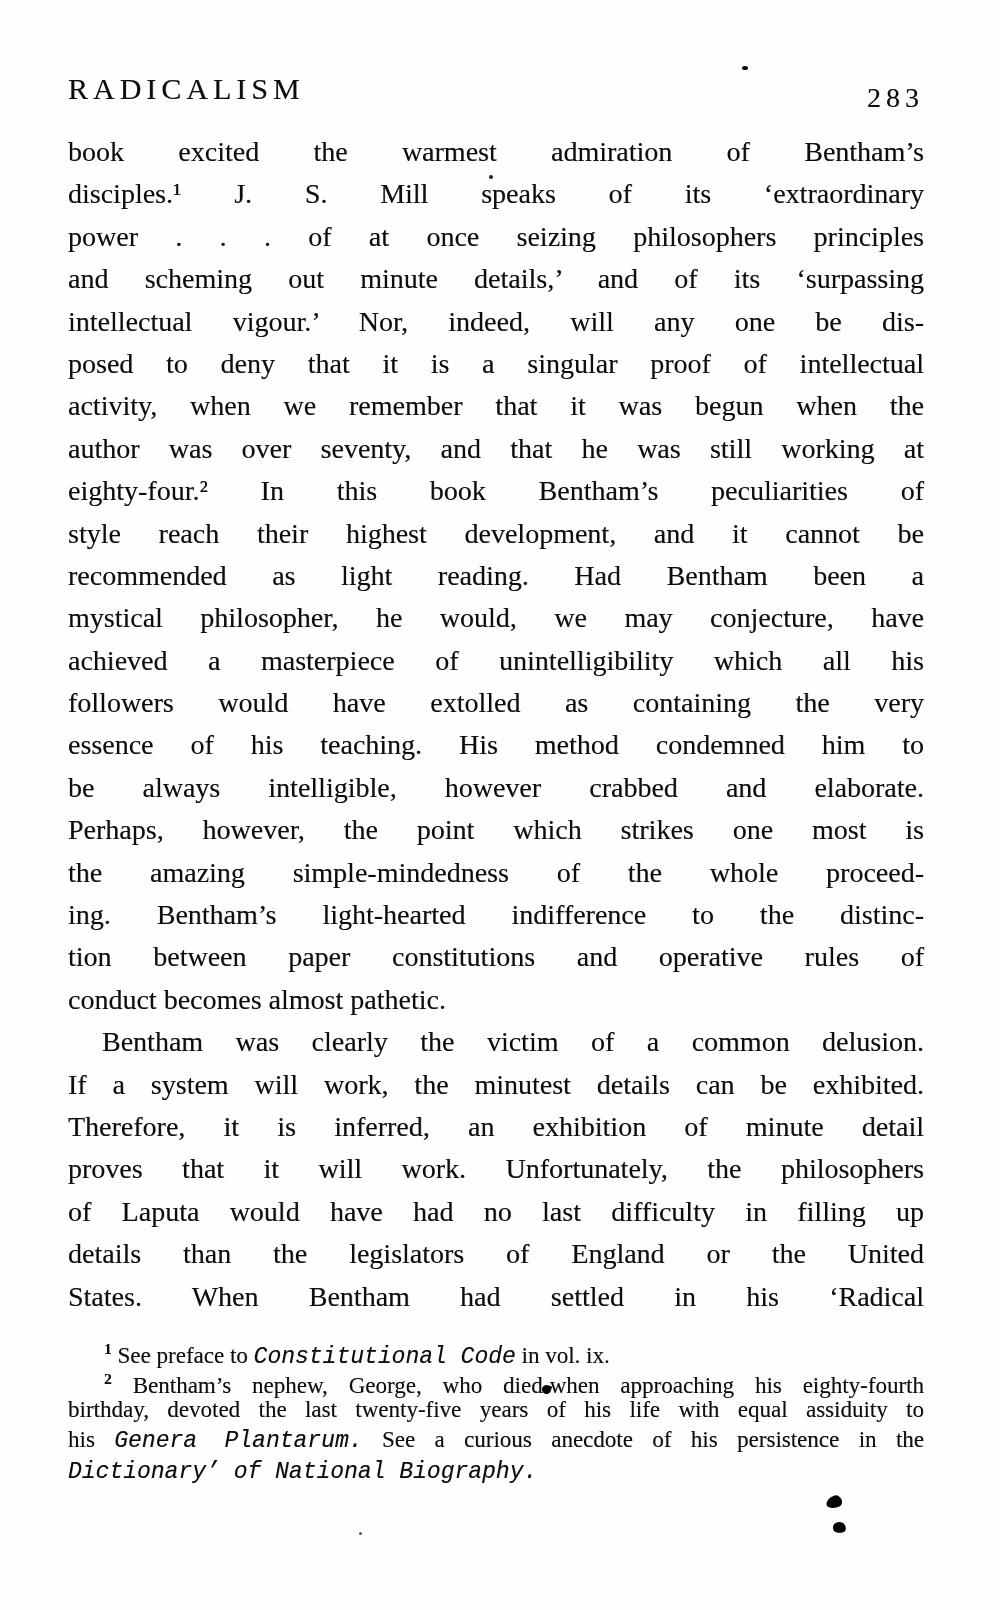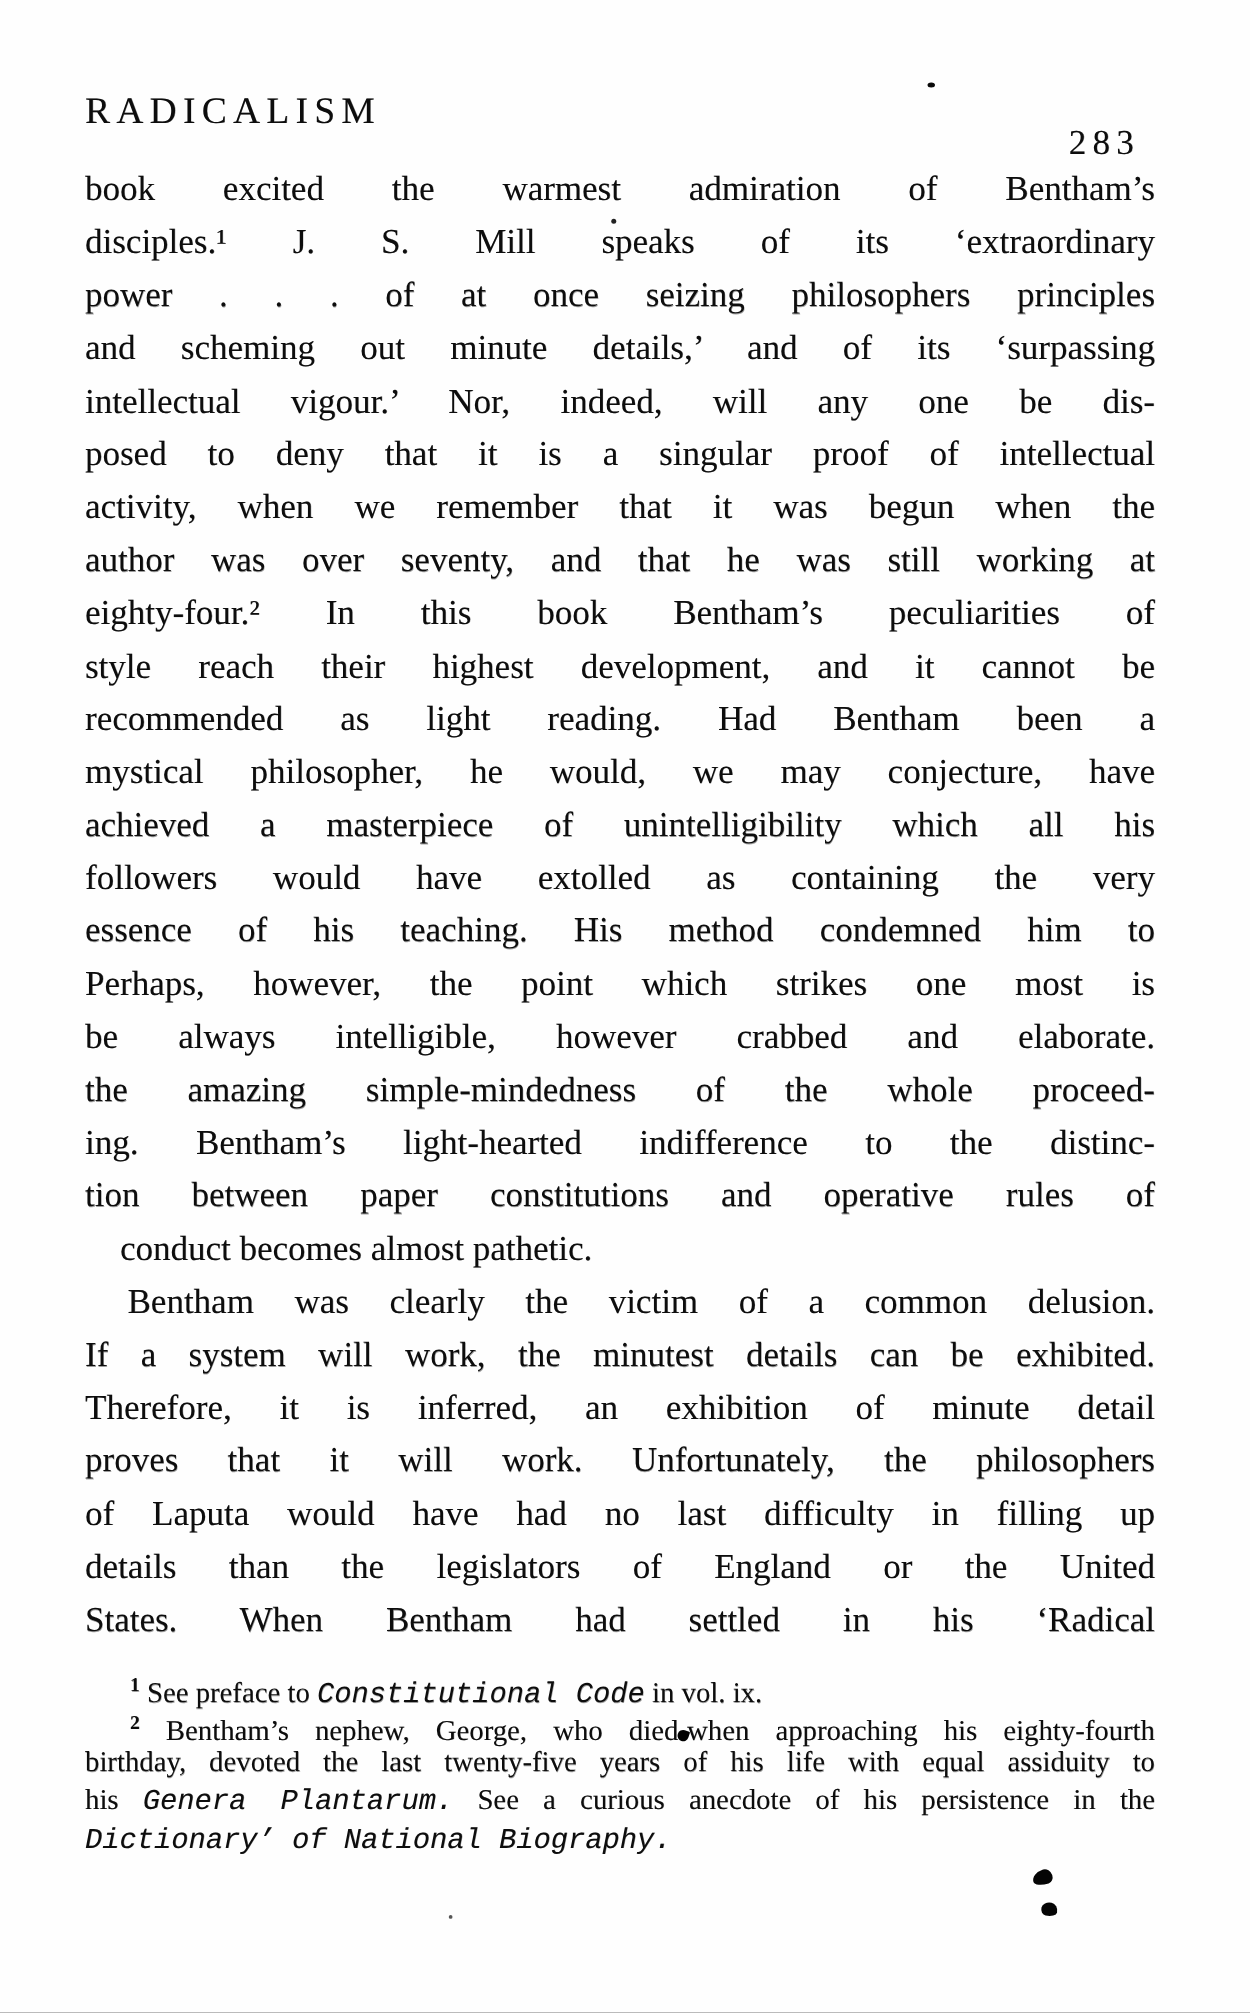--- a/index.html
+++ b/index.html
@@ -15,36 +15,36 @@
   }
   
   .running-head {
     position:absolute; top:72px; left:68px; width:856px;
     text-align:left;
   }
   .running-title {
     font-size:30px; letter-spacing:5px; font-weight:400;
   }
   .page-number {
-    position:absolute; right:12px; top:10px;
-    font-size:28px; letter-spacing:5px;margin-top:17px;
+    position:absolute; right:0; top:10px;
+    font-size:28px; letter-spacing:5px;
   }
   
   .body-text {
     position:absolute; top:131px; left:68px; width:856px;
     font-size:28px;
   }
   .line {
     height:42.4px; line-height:42.4px;
     text-align:justify;
     text-align-last:justify;
     -moz-text-align-last:justify;
     white-space:nowrap;
   }
-  .line.endline { text-align-last:left;margin-left:28px; -moz-text-align-last:left; }
+  .line.endline { text-align-last:left; -moz-text-align-last:left; }
   
   .footnotes {
     position:absolute; top:1334px; left:68px; width:856px;
     font-size:23px;
   }
   .fn-line {
     height:30.4px; line-height:30.4px;
     text-align:justify;
     text-align-last:justify;
     -moz-text-align-last:justify;
@@ -98,22 +98,22 @@
       <div class="line">posed to deny that it is a singular proof of intellectual</div>
       <div class="line">activity, when we remember that it was begun when the</div>
       <div class="line">author was over seventy, and that he was still working at</div>
       <div class="line">eighty-four.² In this book Bentham’s peculiarities of</div>
       <div class="line">style reach their highest development, and it cannot be</div>
       <div class="line">recommended as light reading. Had Bentham been a</div>
       <div class="line">mystical philosopher, he would, we may conjecture, have</div>
       <div class="line">achieved a masterpiece of unintelligibility which all his</div>
       <div class="line">followers would have extolled as containing the very</div>
       <div class="line">essence of his teaching. His method condemned him to</div>
+      <div class="line">be always intelligible, however crabbed and elaborate.</div>
       <div class="line">Perhaps, however, the point which strikes one most is</div>
-      <div class="line">be always intelligible, however crabbed and elaborate.</div>
       <div class="line">the amazing simple-mindedness of the whole proceed-</div>
       <div class="line">ing. Bentham’s light-hearted indifference to the distinc-</div>
       <div class="line">tion between paper constitutions and operative rules of</div>
       <div class="line endline">conduct becomes almost pathetic.</div>
       <div class="line" style="padding-left: 34px;">Bentham was clearly the victim of a common delusion.</div>
       <div class="line">If a system will work, the minutest details can be exhibited.</div>
       <div class="line">Therefore, it is inferred, an exhibition of minute detail</div>
       <div class="line">proves that it will work. Unfortunately, the philosophers</div>
       <div class="line">of Laputa would have had no last difficulty in filling up</div>
       <div class="line">details than the legislators of England or the United</div>

